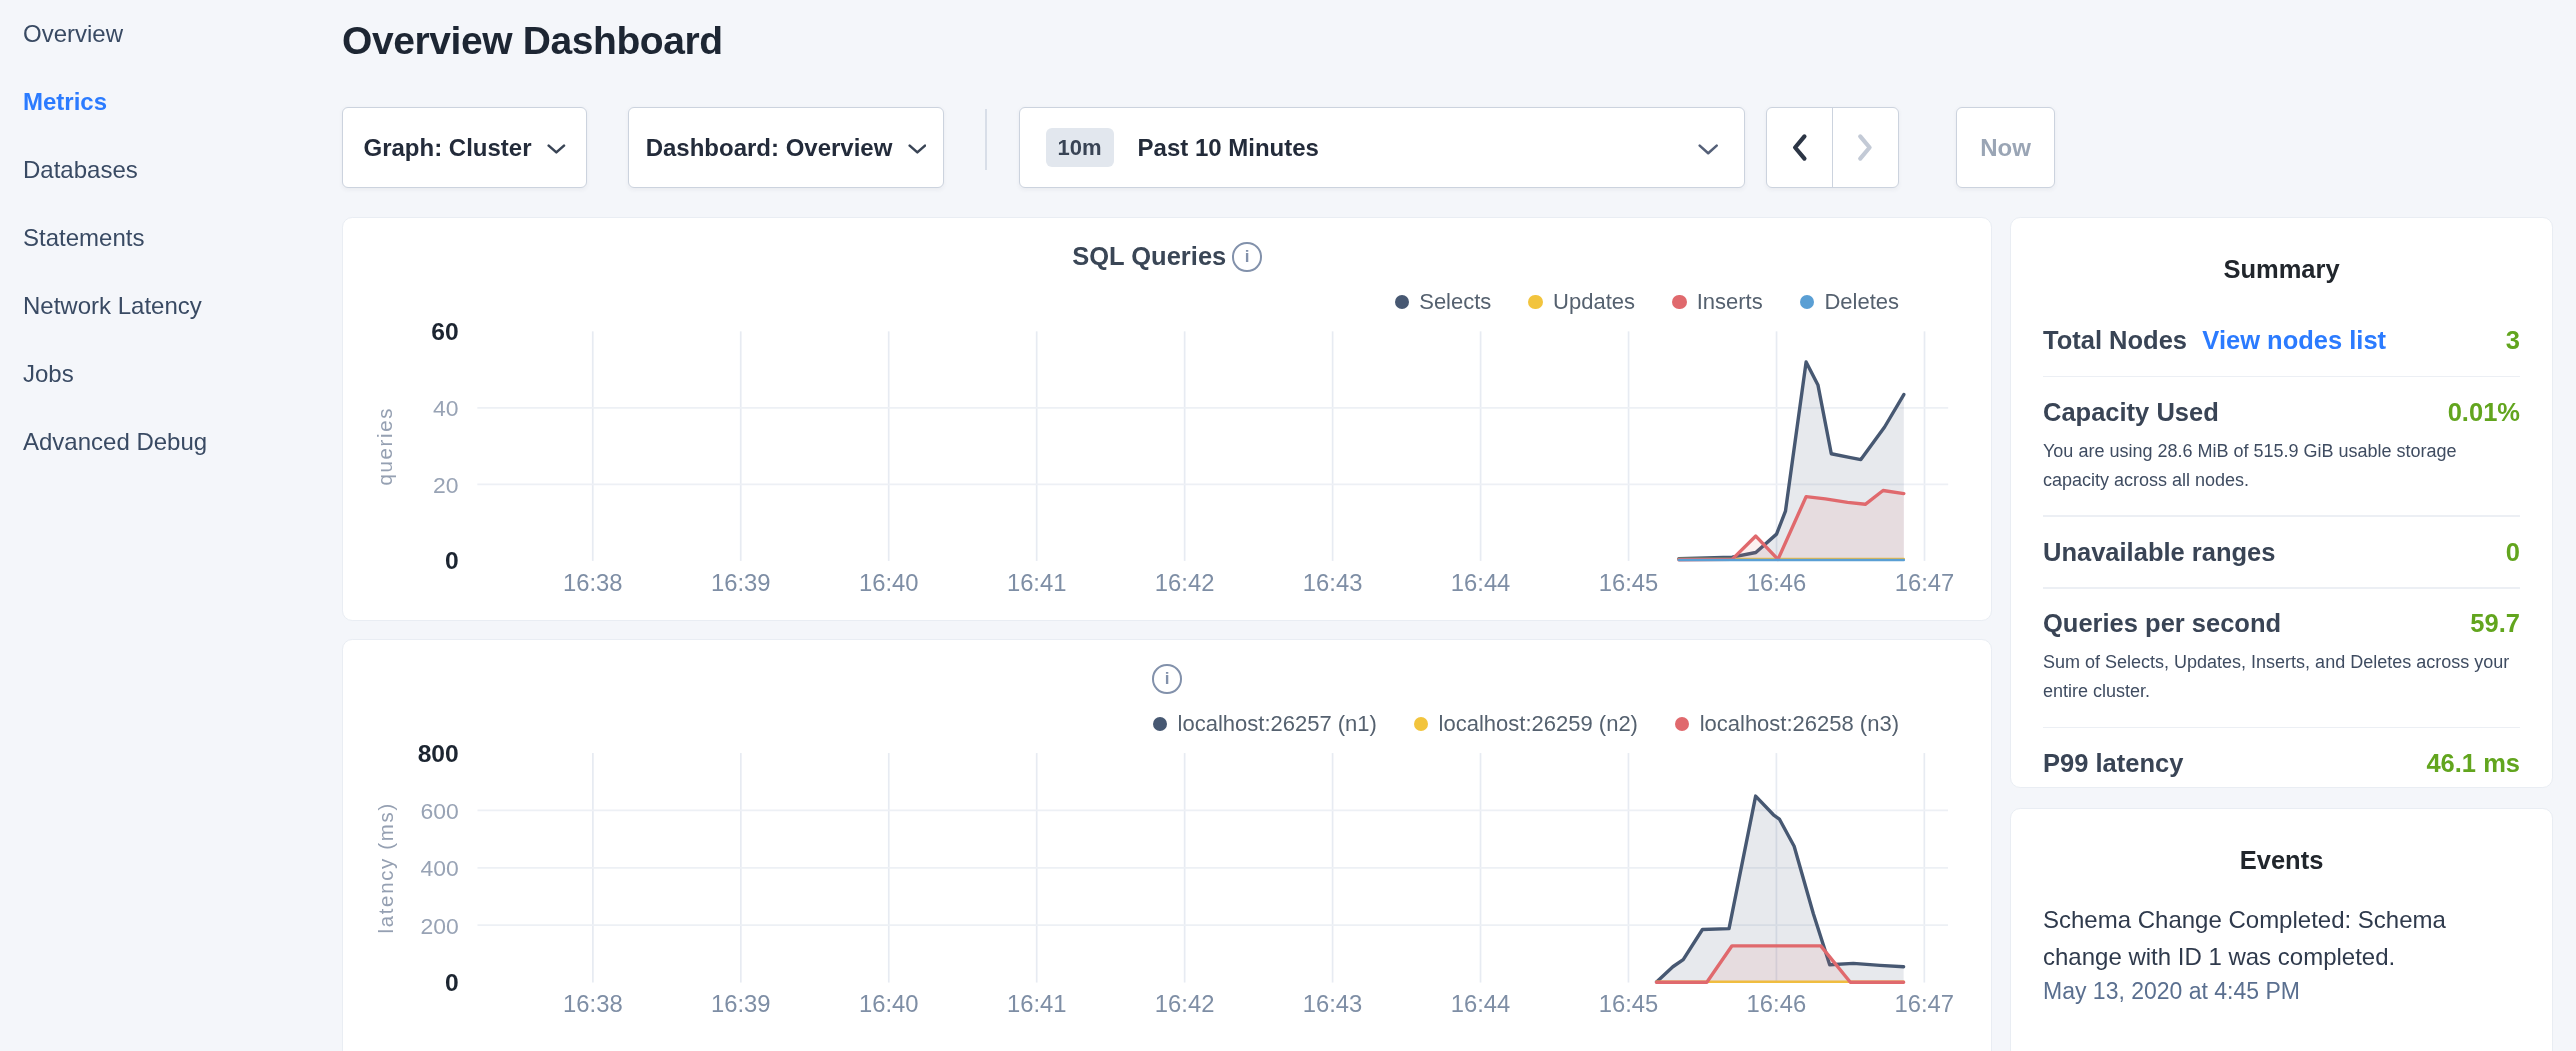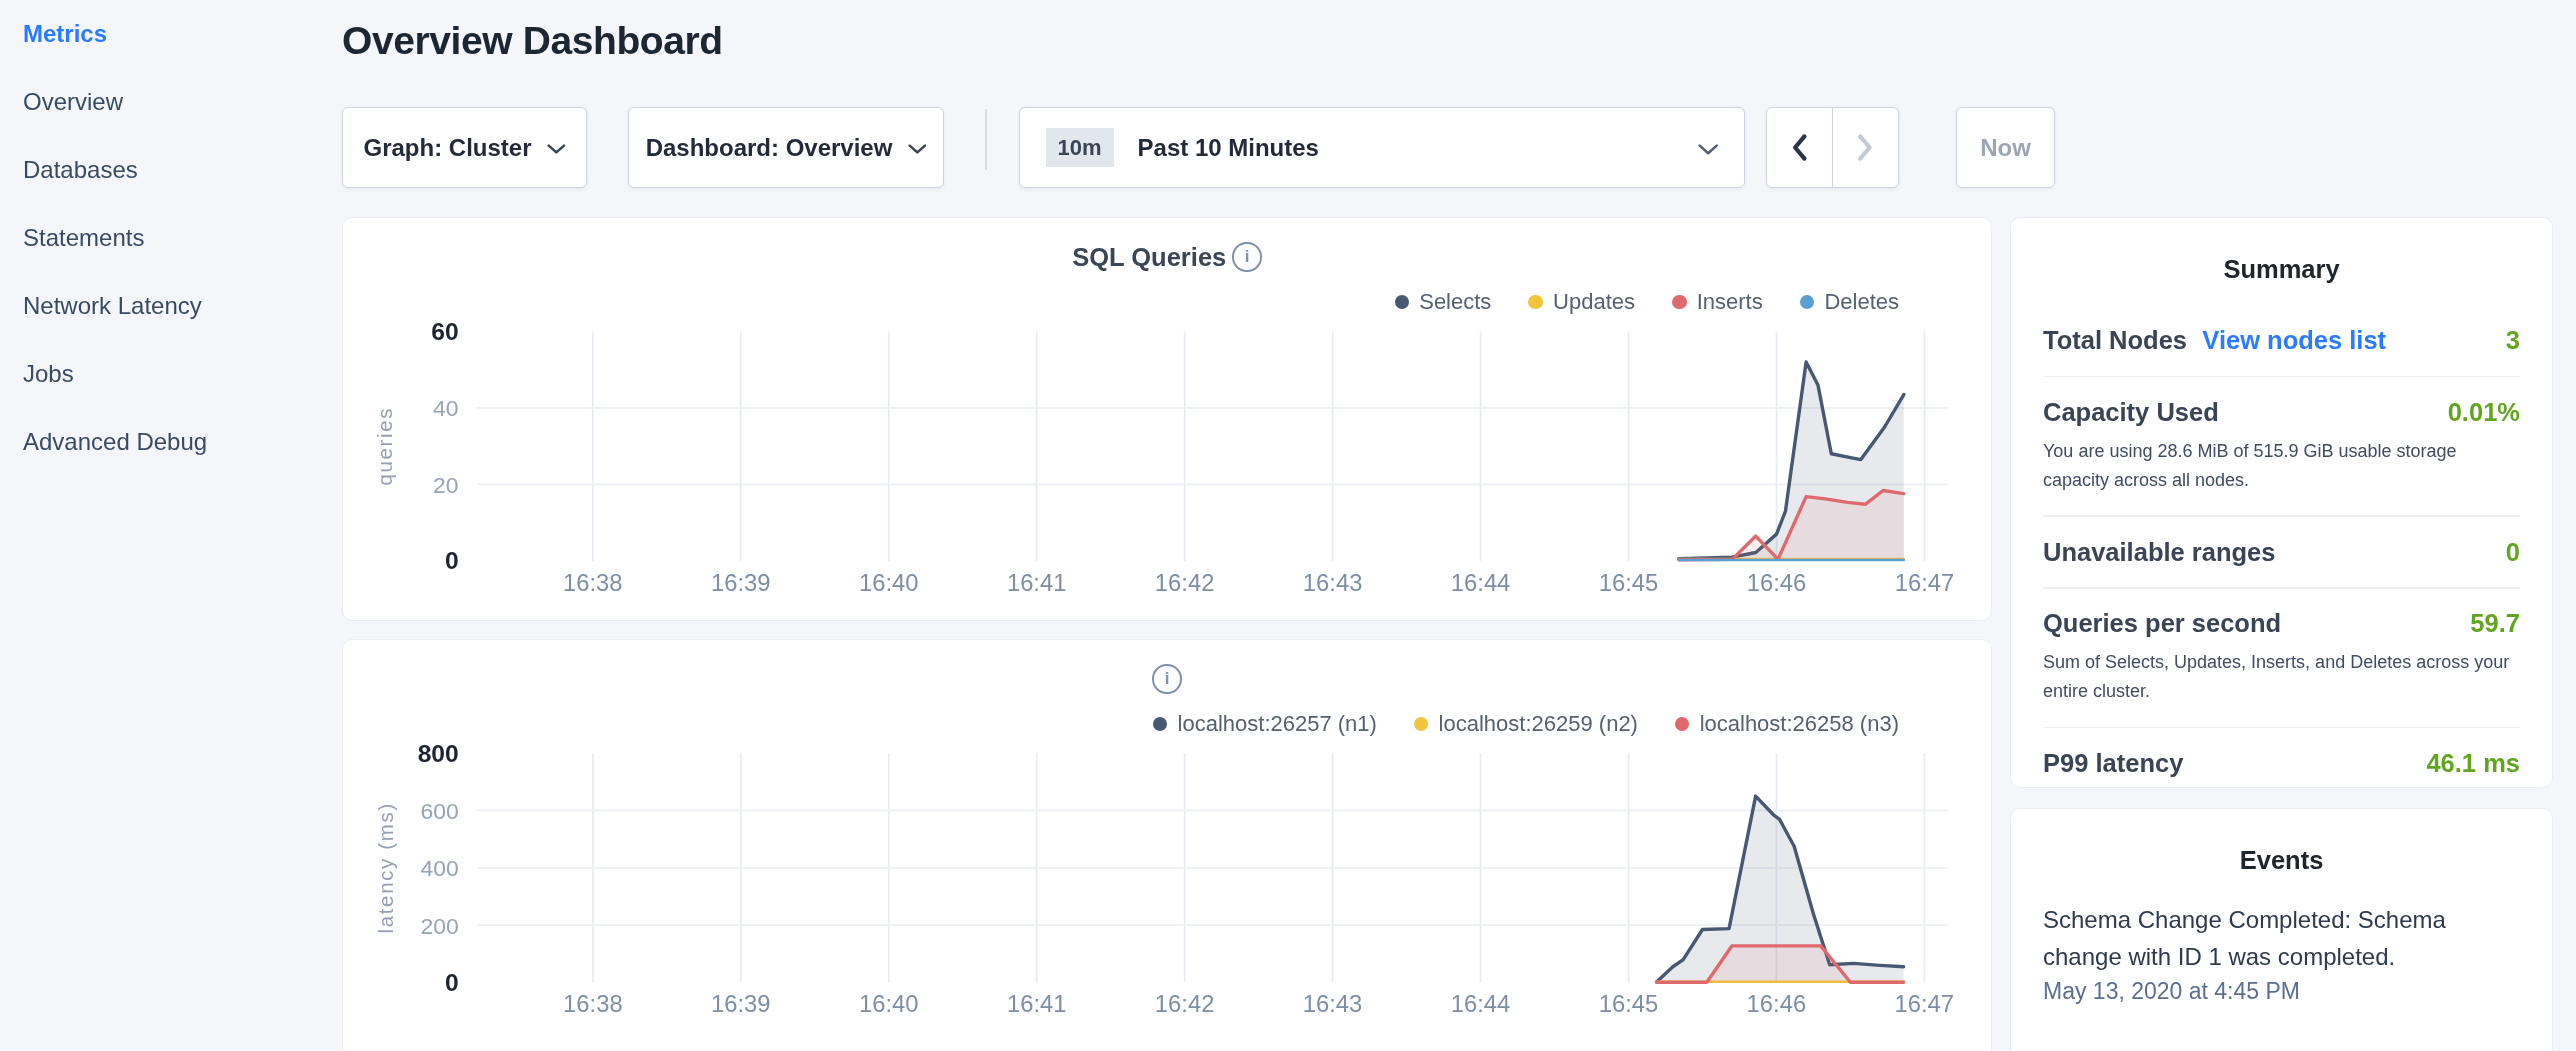--- a/index.html
+++ b/index.html
@@ -28,39 +28,39 @@
     display:flex;align-items:center;justify-content:center;
     font-size:24px;font-weight:700;color:#232b3a;
     box-shadow:0 1.7px 4.3px rgba(60,70,90,.06);cursor:pointer;
   }
   .dd-graph{left:342px;width:245px;}
   .dd-dashboard{left:628px;width:316px;}
   .dd-chevron{margin-left:15.3px;margin-top:3.4px;}
   .toolbar-divider{position:absolute;left:985px;top:109px;width:1.7px;height:61px;background:#d8dee8;}
   .time-picker{left:1019px;width:726px;justify-content:flex-start;padding:0 25.5px;}
   .time-badge{
-    background:#e2e7ee;border-radius:1px;padding:6.8px 12px;
+    background:#e2e7ee;border-radius:6px;padding:6.8px 12px;
     font-size:22px;font-weight:700;color:#394455;
   }
   .time-label{margin-left:24px;}
   .time-chevron{margin-left:auto;margin-top:3.4px;}
   .arrow-group{left:1766px;width:133px;padding:0;justify-content:stretch;}
   .arrow-cell{flex:1;height:100%;display:flex;align-items:center;justify-content:center;cursor:pointer;}
   .arrow-cell.prev{border-right:1.7px solid #ccd3de;}
   .now-btn{left:1916px;width:99px;color:#9aa5b5;margin-left:40px;}
   
   .card{
     position:absolute;background:#fff;border:1.7px solid #e9edf3;border-radius:10.2px;
     box-sizing:border-box;
   }
   .chart-card-1{left:342px;top:217px;width:1650px;height:404px;}
   .chart-card-2{left:342px;top:639px;width:1650px;height:459px;}
   .chart-title-row{
     position:absolute;top:24px;left:0;width:100%;
-    display:flex;align-items:flex-end;justify-content:center;gap:6px;
+    display:flex;align-items:flex-start;justify-content:center;gap:6px;
   }
   .chart-title{margin:0;font-size:25.5px;font-weight:700;color:#3a4656;}
   .info-icon{
     width:25.5px;height:25.5px;border:2.1px solid #8291ab;border-radius:50%;
     color:#8291ab;font-size:17px;font-weight:700;line-height:25.5px;text-align:center;
     cursor:pointer;
   }
   .chart-legend{
     position:absolute;top:71px;right:92px;display:flex;gap:37px;align-items:center;
     font-size:22px;color:#55616f;
@@ -88,22 +88,22 @@
   
   .events-card{left:2010px;top:808px;width:543px;height:281px;}
   .event-item{padding:25.5px 32px 0;}
   .event-msg{margin:0;font-size:24px;line-height:37px;color:#2f3a4c;}
   .event-time{margin:3.4px 0 0;font-size:23px;color:#5a6f8f;}
 </style>
 </head>
 <body>
 
 <nav class="sidebar">
+  <div class="nav-item">Overview</div>
   <div class="nav-item active">Metrics</div>
-  <div class="nav-item">Overview</div>
   <div class="nav-item">Databases</div>
   <div class="nav-item">Statements</div>
   <div class="nav-item">Network Latency</div>
   <div class="nav-item">Jobs</div>
   <div class="nav-item">Advanced Debug</div>
 </nav>
 
 <h1 class="page-title">Overview Dashboard</h1>
 
 <div class="ctrl dd-graph">

